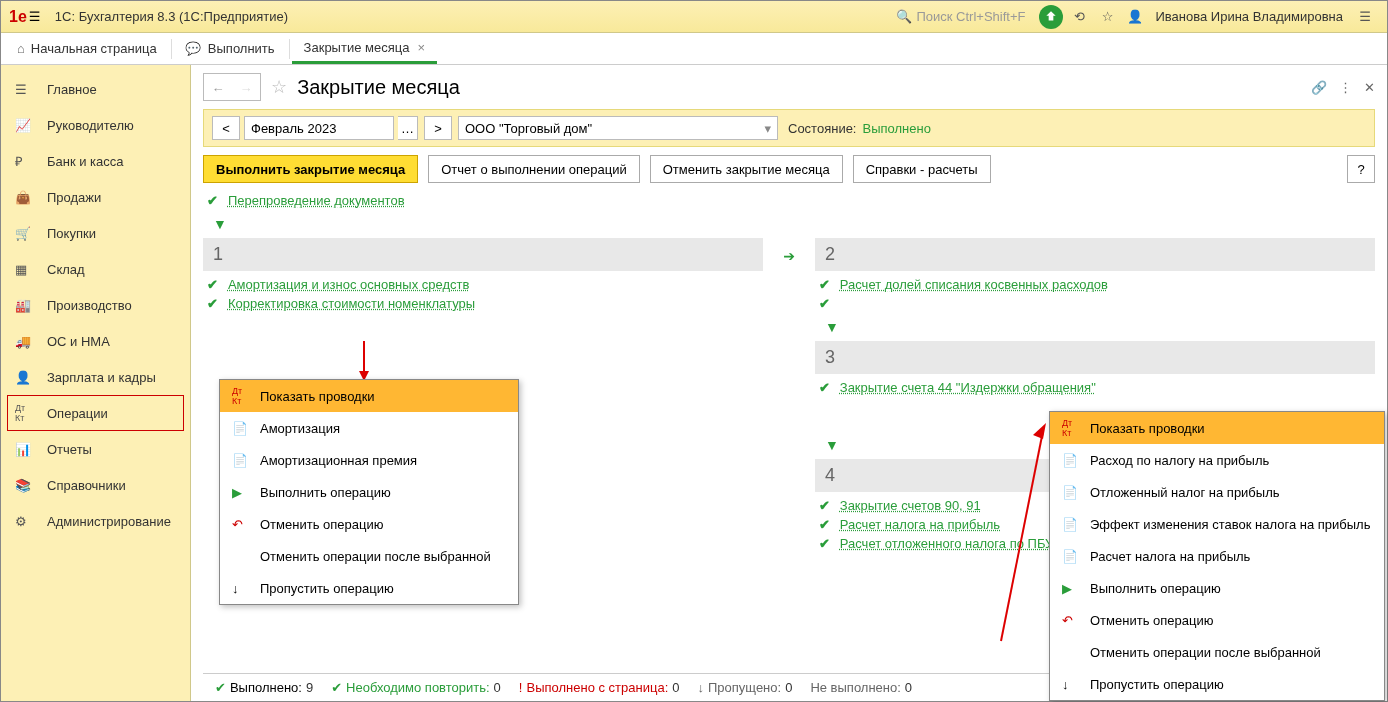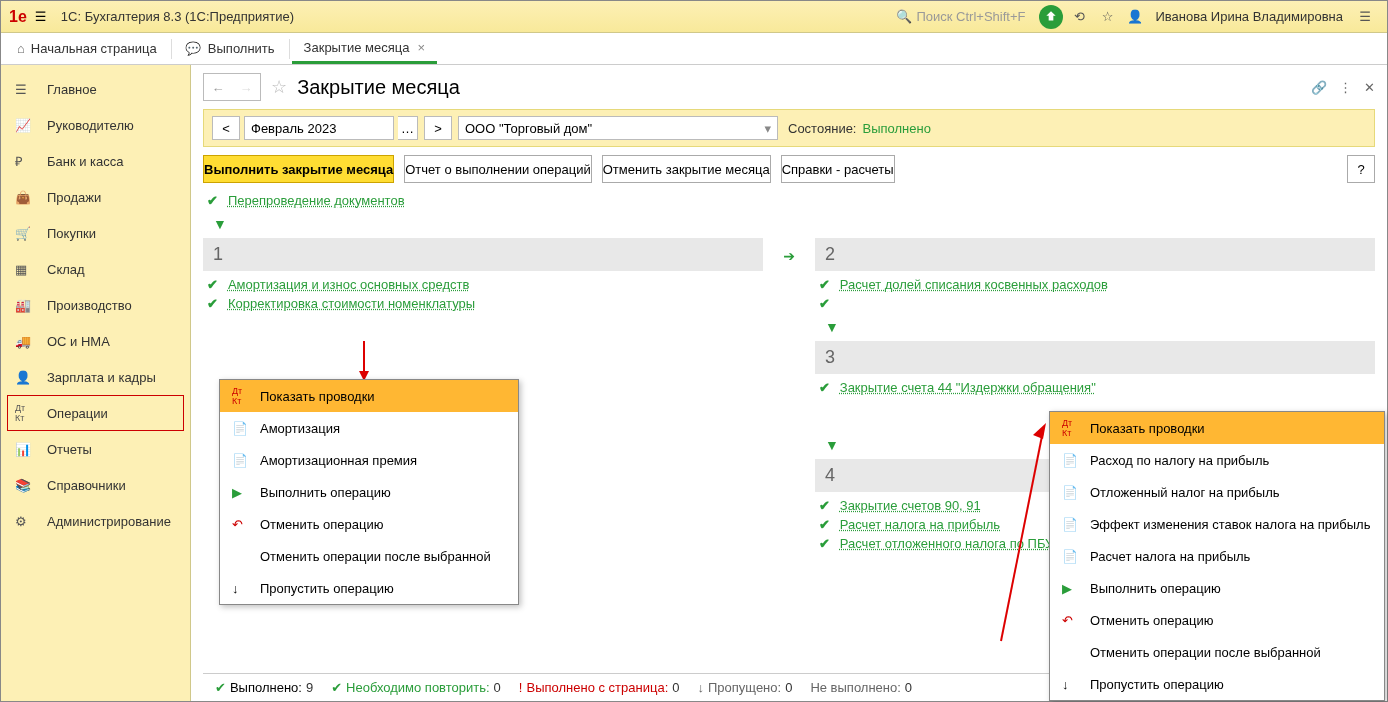--- a/index.html
+++ b/index.html
@@ -1,21 +1,21 @@
 <!DOCTYPE html>
 <html><head>
 <meta charset="utf-8">
 <style>
 * { box-sizing: border-box; margin: 0; padding: 0; font-family: Arial, sans-serif; font-size: 13px; }
 body { background: #fff; }
 .app { width: 1388px; height: 702px; border: 1px solid #888; display: flex; flex-direction: column; position: relative; }
 
 
 .header { height: 32px; background: linear-gradient(#fdf0b5, #f8e99a); display: flex; align-items: center; padding: 0 8px; border-bottom: 1px solid #d0c88a; }
-.logo { color: #c00; font-weight: bold; font-size: 16px; margin-right: 8px; }
+.logo { color: #c00; font-weight: bold; font-size: 16px; margin-right: 2px; }
 .menu-icon { width: 16px; margin-right: 10px; cursor: pointer; }
 .app-title { color: #333; }
 .header-spacer { flex: 1; }
 .search-wrap { display: flex; align-items: center; color: #999; margin-right: 12px; }
 .search-wrap .icon { margin-right: 4px; }
 .header-btn { width: 24px; height: 24px; display: inline-flex; align-items: center; justify-content: center; cursor: pointer; margin: 0 2px; color: #555; }
 .bell-btn { background: #2a9d3a; border-radius: 50%; color: #fff; }
 .user-name { margin-left: 6px; color: #333; }
 
 
@@ -52,21 +52,21 @@
 .pbtn { width: 28px; height: 24px; border: 1px solid #bbb; background: #fff; display: flex; align-items: center; justify-content: center; cursor: pointer; }
 .period-input { border: 1px solid #bbb; height: 24px; padding: 0 6px; margin: 0 4px; min-width: 150px; display: flex; align-items: center; background: #fff; }
 .period-dots { width: 20px; height: 24px; border: 1px solid #bbb; border-left: none; background: #fff; display: flex; align-items: center; justify-content: center; cursor: pointer; margin-right: 6px; }
 .org-select { flex: 0 0 320px; height: 24px; border: 1px solid #bbb; background: #fff; display: flex; align-items: center; padding: 0 6px; margin-left: 6px; }
 .org-select .dd { margin-left: auto; color: #888; cursor: pointer; }
 .state-label { margin-left: 10px; color: #333; }
 .state-value { margin-left: 6px; color: #2a9d3a; }
 
 
 .actions { display: flex; gap: 10px; margin-bottom: 8px; align-items: center; }
-.btn { height: 28px; border: 1px solid #aaa; background: #fff; padding: 0 0; display: flex; align-items: center; cursor: pointer; }
+.btn { height: 28px; border: 1px solid #aaa; background: #fff; padding: 0 12px; display: flex; align-items: center; cursor: pointer; }
 .btn.primary { background: #ffdd33; font-weight: bold; border-color: #cca300; }
 .btn.help { width: 28px; justify-content: center; padding: 0; margin-left: auto; }
 
 
 .ops { display: flex; gap: 20px; flex: 1; min-height: 0; overflow: auto; position: relative; }
 .col { flex: 1; display: flex; flex-direction: column; }
 .op-line { display: flex; align-items: center; padding: 2px 0 2px 4px; }
 .check { color: #2a9d3a; margin-right: 10px; font-weight: bold; }
 .op-link { color: #2a9d3a; text-decoration: underline dotted; cursor: pointer; }
 .arrow-down { color: #2a9d3a; margin: 6px 0 6px 10px; font-size: 14px; }

